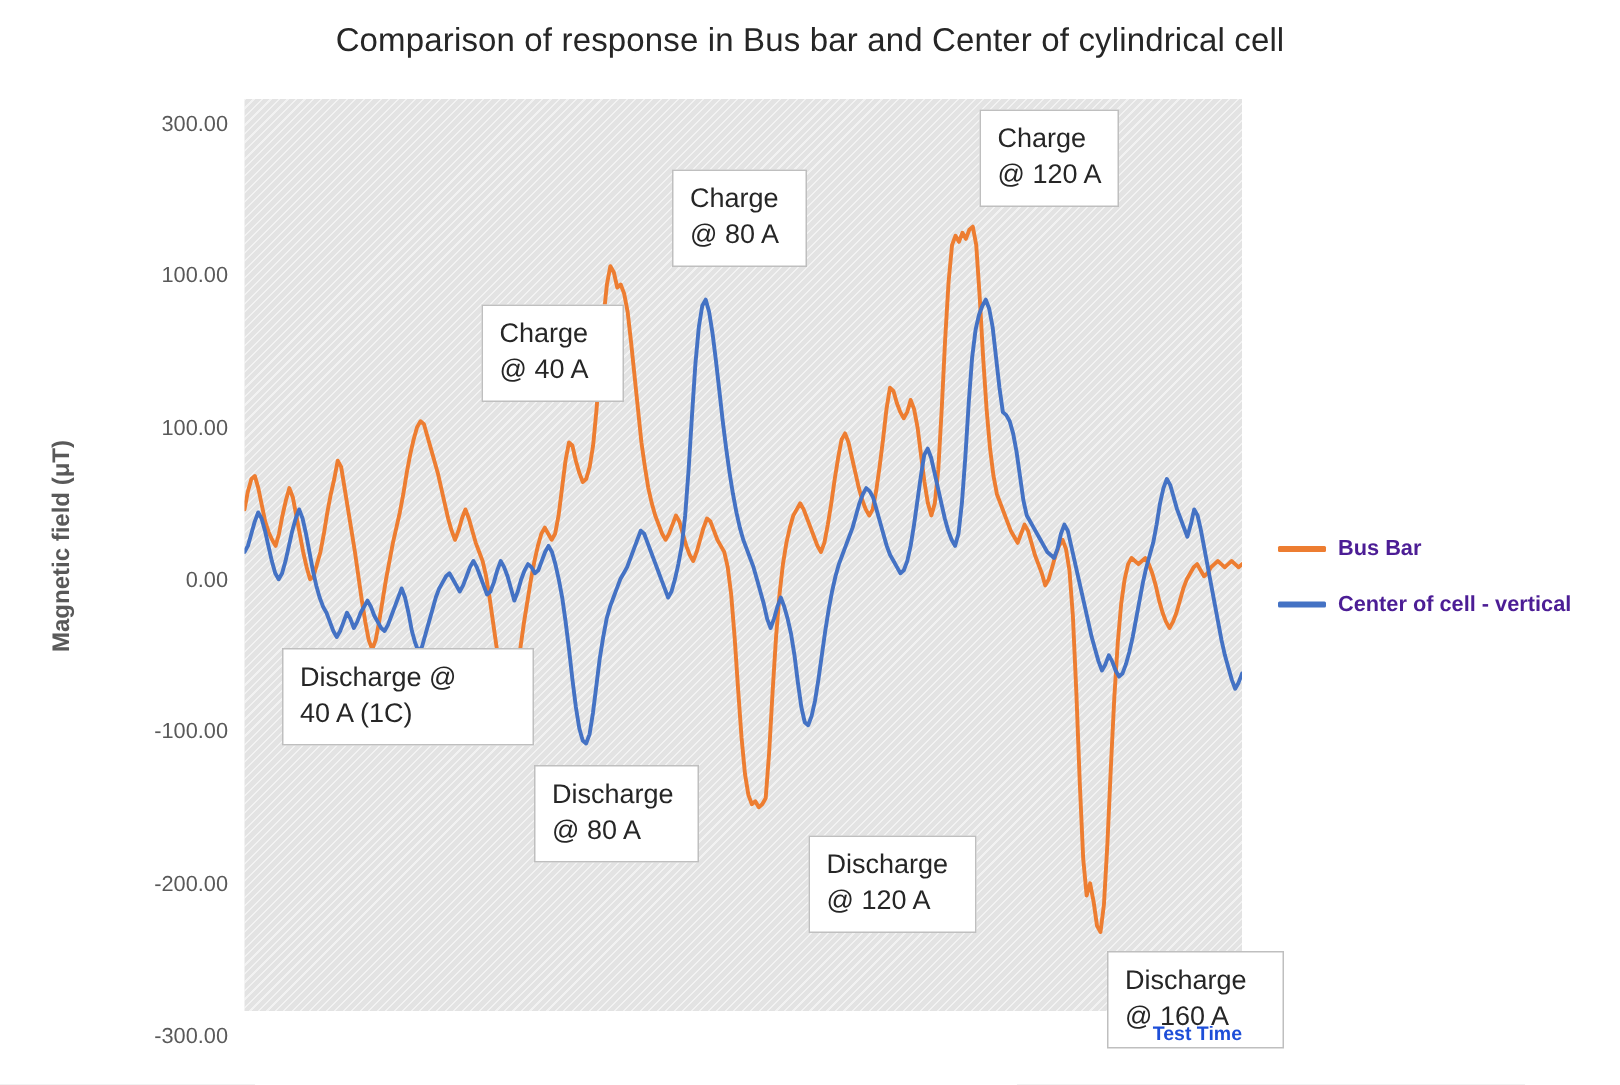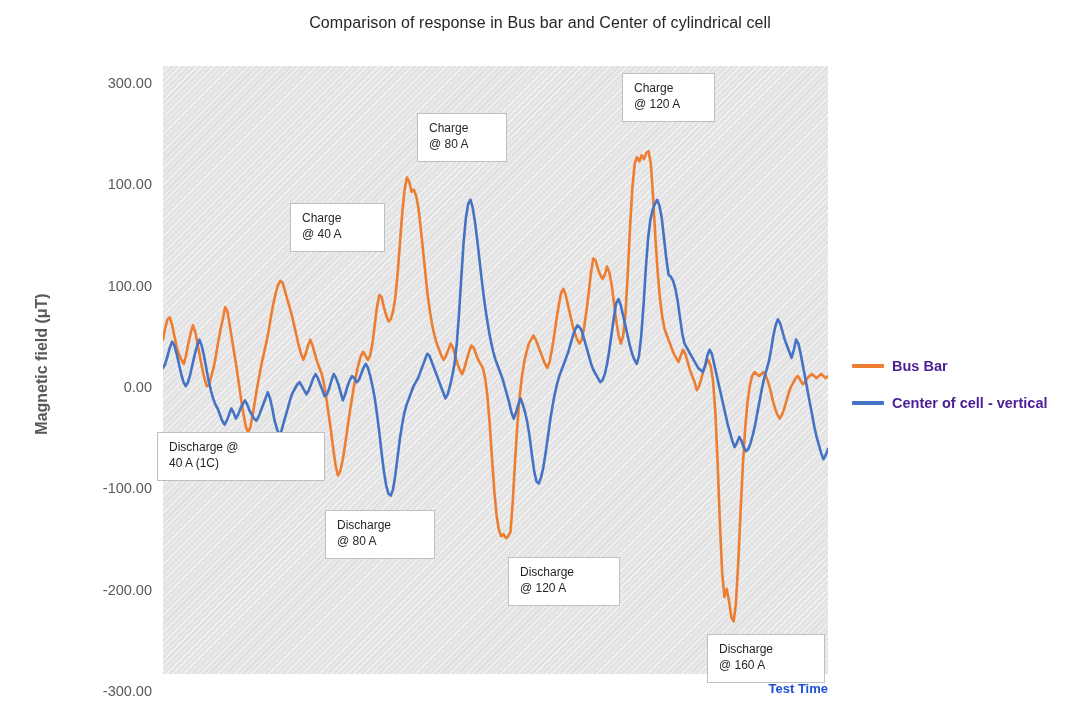--- a/index.html
+++ b/index.html
@@ -4,21 +4,21 @@
 <style>
   html,body{margin:0;padding:0;}
   body{
     width:1080px;height:723px;background:#ffffff;
     font-family:"Liberation Sans", sans-serif;
     color:#404040;overflow:hidden;position:relative;
   }
   #chart-root{position:absolute;inset:0;}
   .chart-title{
     position:absolute;left:0;top:14px;width:1080px;text-align:center;
-    font-size:16px;color:#262626;letter-spacing:.1px;
+    font-size:22px;color:#262626;letter-spacing:.1px;
   }
   .y-axis-title{
     position:absolute;left:-88px;top:355px;width:260px;text-align:center;
     transform:rotate(-90deg);transform-origin:center center;
     font-size:16px;font-weight:bold;color:#595959;
   }
   .x-axis-title{
     position:absolute;left:163px;top:681px;width:665px;text-align:right;
     font-size:13px;font-weight:bold;color:#1d4ed8;
   }
@@ -34,22 +34,22 @@
   .plot-area::before{
     content:"";position:absolute;inset:0;
     background-image:repeating-linear-gradient(135deg,
       rgba(255,255,255,.55) 0px, rgba(255,255,255,.55) 1px,
       rgba(0,0,0,0) 1px, rgba(0,0,0,0) 4px);
     pointer-events:none;
   }
   .series-svg{position:absolute;left:0;top:0;width:665px;height:608px;}
   .annot{
     position:absolute;background:#ffffff;border:1px solid #bfbfbf;
-    padding:7px 10px 8px 11px;font-size:12px;line-height:1.33;
-    color:#262626;white-space:pre-line;box-sizing:border-box;
+    padding:7px 10px 8px 11px;font-size:18px;line-height:1.33;
+    color:#262626;white-space:pre-line;box-sizing:border-box;margin-left:31px;
   }
   .legend{position:absolute;left:852px;top:358px;width:226px;}
   .legend-row{display:flex;align-items:center;margin-bottom:21px;}
   .legend-swatch{width:32px;height:4px;margin-right:8px;flex:0 0 auto;border-radius:1px;}
   .legend-label{font-size:14.5px;font-weight:bold;color:#4c1d95;white-space:nowrap;}
 </style>
 </head>
 <body>
 
 <div id="chart-root">

